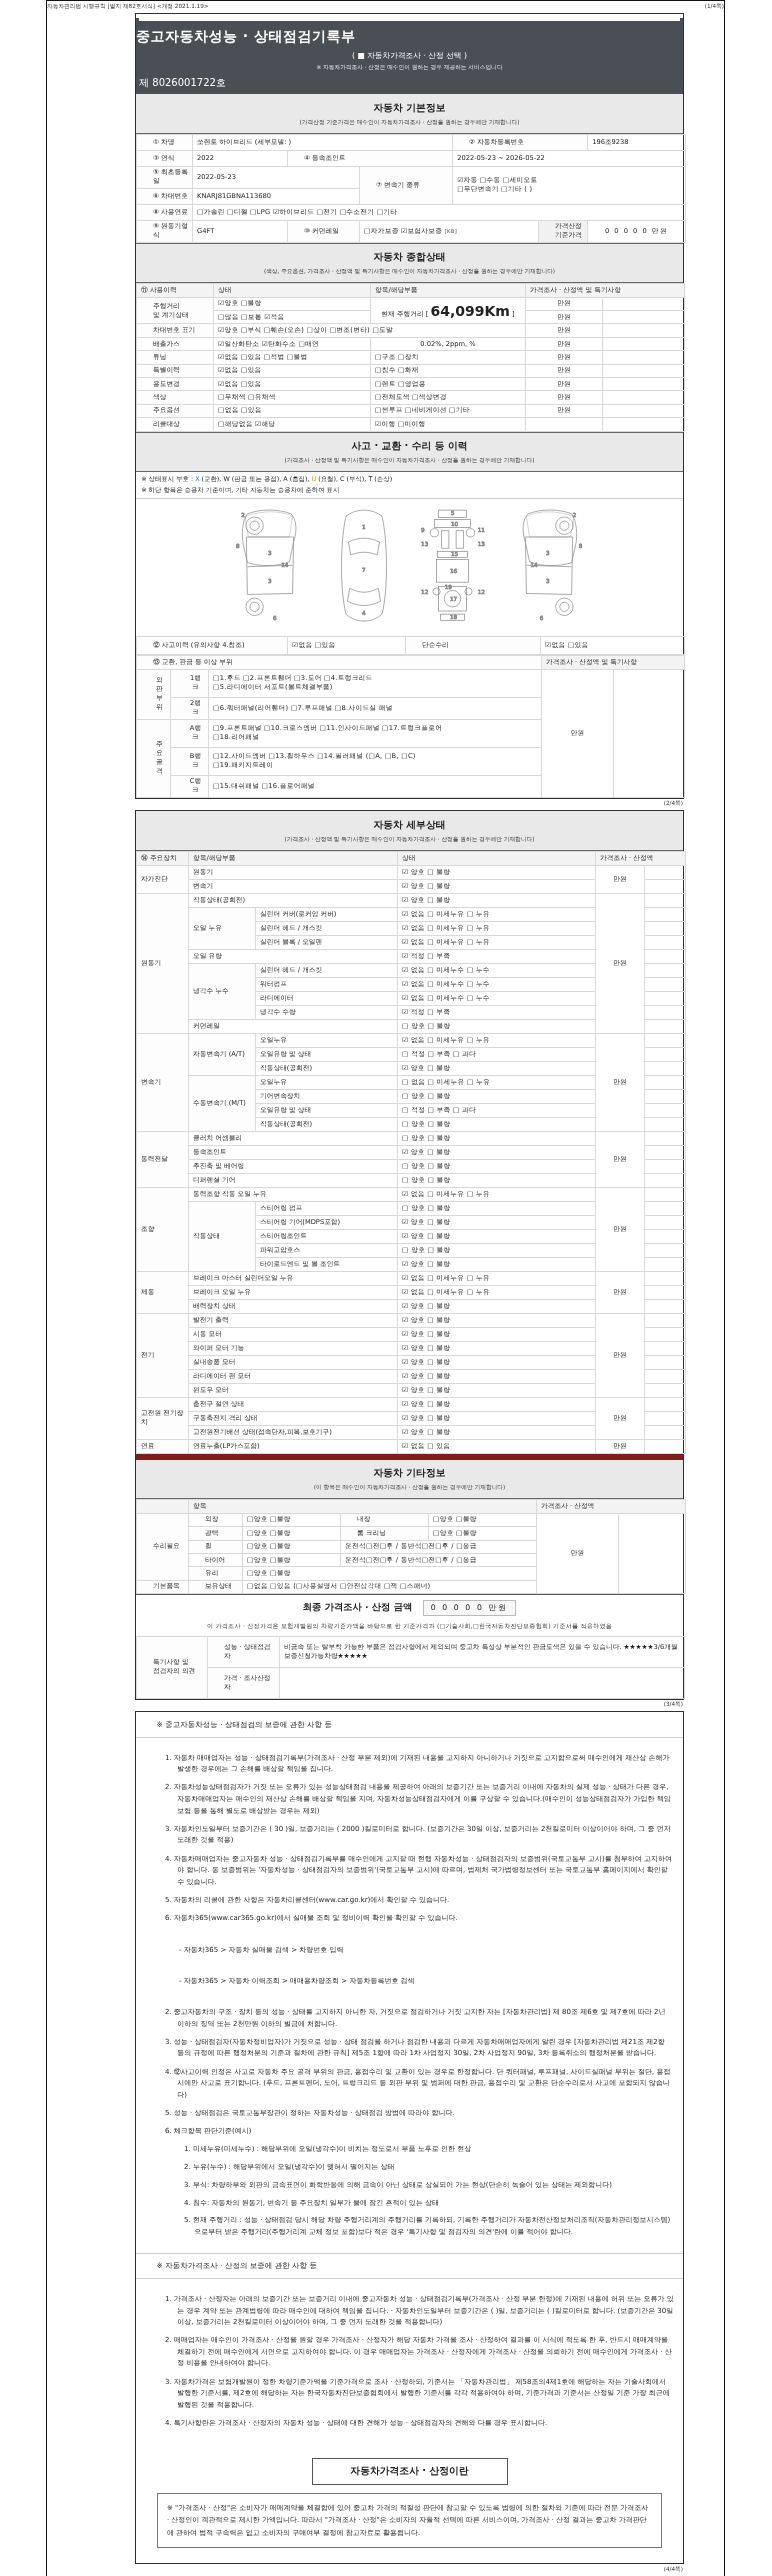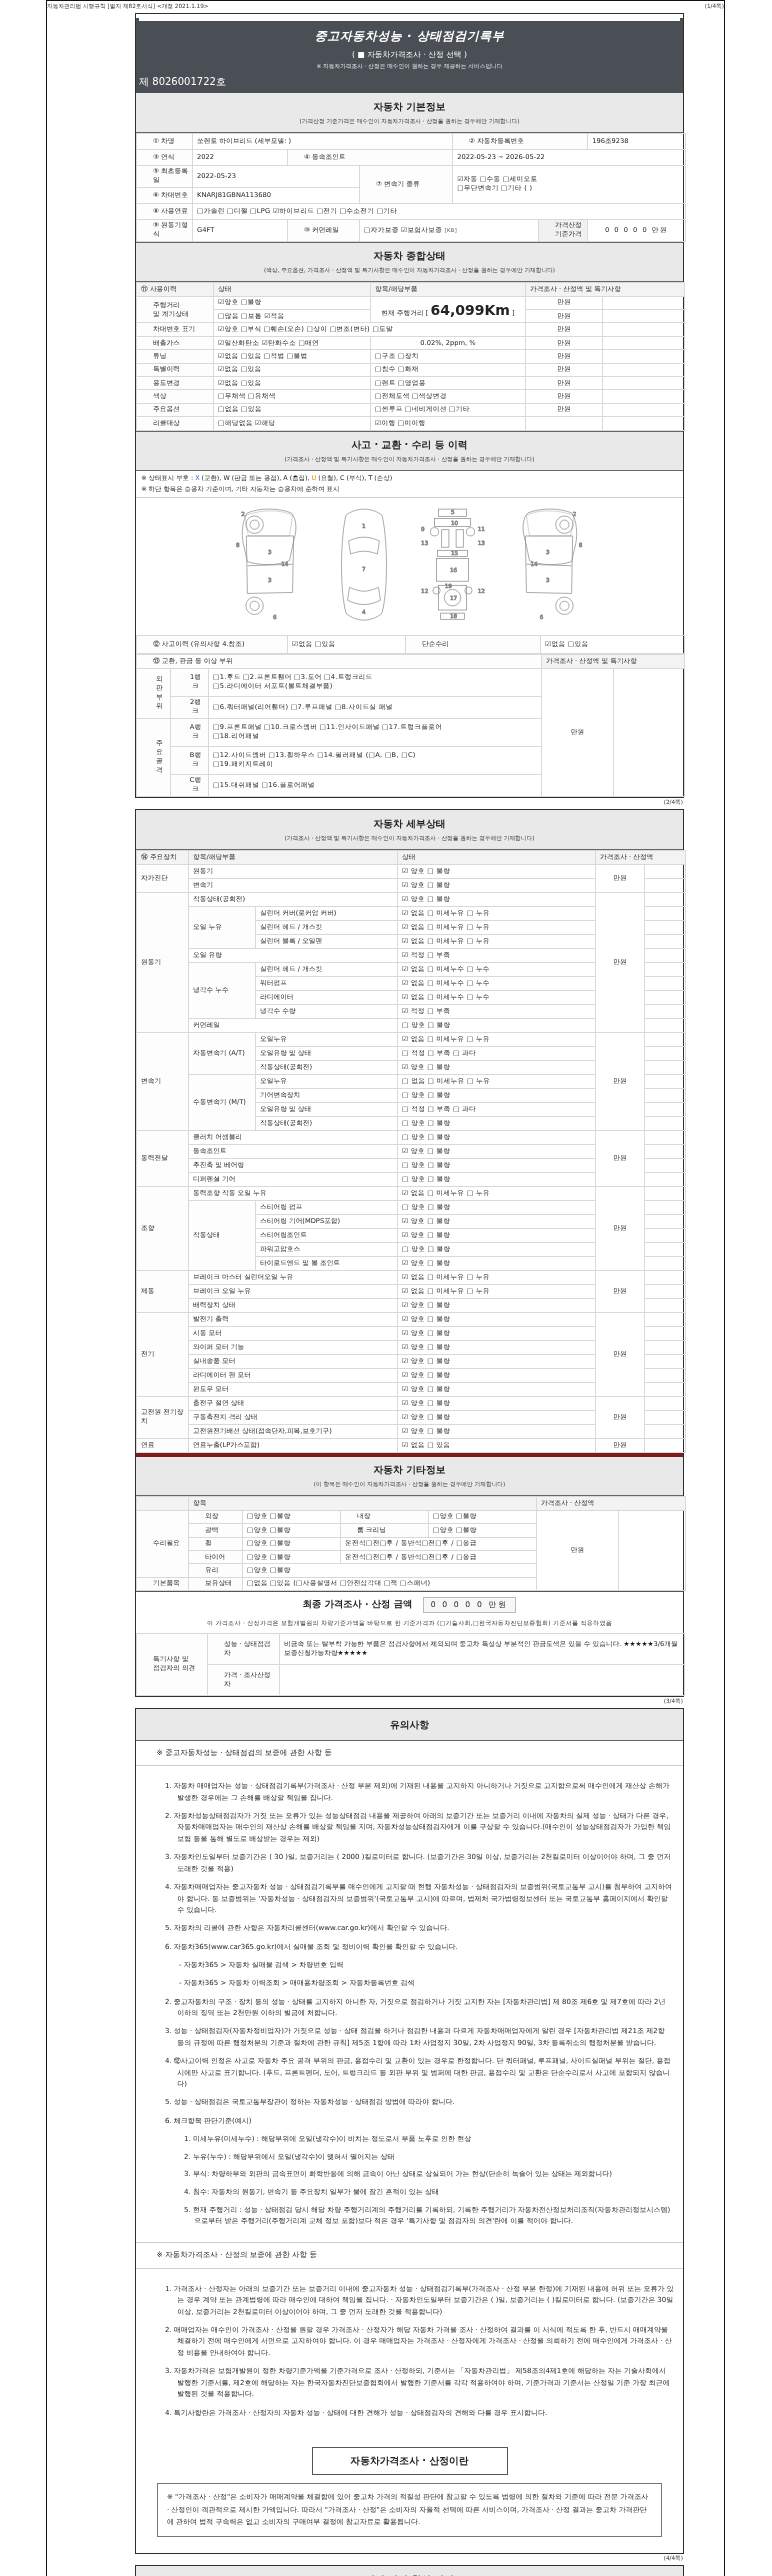--- a/index.html
+++ b/index.html
@@ -16,21 +16,21 @@
   }
   .sheet { width: 549px; margin-left: 88px; }
   .topmeta { display: flex; justify-content: space-between; font-size: 5.7px; color:#333; padding: 1.5px 0 2.1px; }
   .pagemark { text-align: right; font-size: 5.7px; color:#333; padding: 1.5px 1px 2.1px; }
 
   .box { border: 1.5px solid #2f2f2f; background: #fff; }
 
   
   .band-dark { background: #4a4f55; color: #fff; padding-bottom: 3.1px; }
   .stripe { height: 2.6px; background: #fff; margin: 4.6px 2.6px 7.2px; }
-  .h-title { text-align: center; font-size: 12px; font-weight: bold; letter-spacing: 0.5px; font-style: italic; }
+  .h-title { font-size: 14px; font-weight: bold; letter-spacing: 0.5px; }
   .h-sub { text-align: center; font-size: 7.7px; margin-top: 4.6px; }
   .h-note { text-align: center; font-size: 5.7px; margin-top: 3.6px; color: #eee; }
   .h-docno { font-size: 10px; font-weight: normal; padding: 4.1px 0 1px 3.1px; }
 
   
   .band { background: #e9e9e9; border-bottom: 1px solid #666; text-align: center; padding: 7.2px 0 6.2px; }
   .band .t { font-size: 9.8px; font-weight: bold; }
   .band .s { font-size: 5.7px; margin-top: 4.1px; color: #333; }
 
   table { border-collapse: collapse; width: 100%; table-layout: fixed; }
@@ -52,21 +52,21 @@
   .diagrams { display: flex; justify-content: center; align-items: center; gap: 24px; padding: 7.2px 0 9.3px; border-top: 0.5px solid #cfcfcf; }
   svg text { font-size: 11px; fill: #444; font-family: "DejaVu Sans", sans-serif; }
   svg { stroke: #8a8a8a; fill: none; stroke-width: 1.4; }
 
   .final-row { border-top: 1px solid #555; padding: 5.2px 0 2.1px; text-align: center; }
   .final-row .fl { font-size: 9.3px; font-weight: bold; margin-right: 8.2px; }
   .final-row .fv { display: inline-block; border: 0.5px solid #bbb; background: #f7f7f7; padding: 2.1px 7.2px; font-size: 7.7px; letter-spacing: 2.1px; }
   .final-note { text-align: center; font-size: 6px; padding: 3.1px 0 5.2px; color: #333; }
   .notice-sec { border-bottom: 0.5px solid #cfcfcf; padding: 8.2px 9.3px; font-size: 7px; }
   .notice-item { padding-left: 32px; text-indent: -12.4px; line-height: 1.65; margin: 6.7px 0; }
-  .notice-sub { padding-left: 40px; text-indent: -6.2px; line-height: 1.6; margin: 7px 0; }
+  .notice-sub { padding-left: 40px; text-indent: -6.2px; line-height: 1.6; margin: 20px 0; }
   .notice-sub2 { padding-left: 49px; text-indent: -10.3px; line-height: 1.65; margin: 6.2px 0; }
   .sec-head { padding: 7.2px 9.3px 7.2px 20.6px; font-size: 7.5px; border-bottom: 0.5px solid #cfcfcf; }
 
   .vq-titlebox { width: 196px; margin: 13.4px auto 8.2px; border: 0.5px solid #555; text-align: center; padding: 6.2px 0; font-size: 9.8px; font-weight: bold; }
   .vq-text { border: 0.5px solid #777; margin: 0 20.6px 15.5px; padding: 7.2px 9.3px; font-size: 7px; line-height: 1.8; }
 
   .photos { display: flex; flex-direction: column; align-items: center; gap: 6.2px; padding: 6.2px 0 8.2px; }
   .photo { position: relative; overflow: hidden; border: 0.5px solid #999; }
   .p1 { width: 109px; height: 170px; background: linear-gradient(180deg, #b9bfc3 0%, #aab3b7 30%, #7ecfd6 31%, #6fc3cf 72%, #58a8b8 100%); }
 
@@ -668,21 +668,21 @@
         <tr>
           <td class="lbl">연료</td>
           <td colspan="2">연료누출(LP가스포함)</td>
           <td class="chk">☑ 없음   □ 있음</td>
           <td class="mw">만원</td>
           <td></td>
         </tr>
       </tbody>
         </table>
 
-      <div class="band" style="border-top:4px solid #7f1d1d">
+      <div class="band" style="border-top:6px solid #7f1d1d">
         <div class="t">자동차 기타정보</div>
         <div class="s">(이 항목은 매수인이 자동차가격조사 · 산정을 원하는 경우에만 기재합니다)</div>
       </div>
 
       <table class="oa-table">
         <colgroup>
             <col style="width:52px">
             <col style="width:54px">
             <col style="width:98px">
             <col style="width:88px">
@@ -758,23 +758,20 @@
           <td class="lbl">가격 · 조사산정자</td>
           <td></td>
         </tr>
       </tbody>
         </table>
     </div>
 
     <div class="pagemark">(3/4쪽)</div>
 
     <div class="box">
-      <div class="band" style="padding:9.3px 0 8.2px">
-        <div class="t">유의사항</div>
-      </div>
 
       <div class="sec-head">※ 중고자동차성능 · 상태점검의 보증에 관한 사항 등</div>
 
       <div class="notice-sec">
         <div class="notice-item">1.  자동차 매매업자는 성능 · 상태점검기록부(가격조사 · 산정 부분 제외)에 기재된 내용을 고지하지 아니하거나 거짓으로 고지함으로써 매수인에게 재산상 손해가 발생한 경우에는 그 손해를 배상할 책임을 집니다.</div>
         <div class="notice-item">2.  자동차성능상태점검자가 거짓 또는 오류가 있는 성능상태점검 내용을 제공하여 아래의 보증기간 또는 보증거리 이내에 자동차의 실제 성능 · 상태가 다른 경우, 자동차매매업자는 매수인의 재산상 손해를 배상할 책임을 지며, 자동차성능상태점검자에게 이를 구상할 수 있습니다.(매수인이 성능상태점검자가 가입한 책임보험 등을 통해 별도로 배상받는 경우는 제외)</div>
         <div class="notice-item">3.  자동차인도일부터 보증기간은 ( 30 )일, 보증거리는 ( 2000 )킬로미터로 합니다. (보증기간은 30일 이상, 보증거리는 2천킬로미터 이상이어야 하며, 그 중 먼저 도래한 것을 적용)</div>
         <div class="notice-item">4.  자동차매매업자는 중고자동차 성능 · 상태점검기록부를 매수인에게 고지할 때 현행 자동차성능 · 상태점검자의 보증범위(국토교통부 고시)를 첨부하여 고지하여야 합니다. 동 보증범위는 '자동차성능 · 상태점검자의 보증범위'(국토교통부 고시)에 따르며, 법제처 국가법령정보센터 또는 국토교통부 홈페이지에서 확인할 수 있습니다.</div>
         <div class="notice-item">5.  자동차의 리콜에 관한 사항은 자동차리콜센터(www.car.go.kr)에서 확인할 수 있습니다.</div>
         <div class="notice-item">6.  자동차365(www.car365.go.kr)에서 실매물 조회 및 정비이력 확인을 확인할 수 있습니다.</div>

